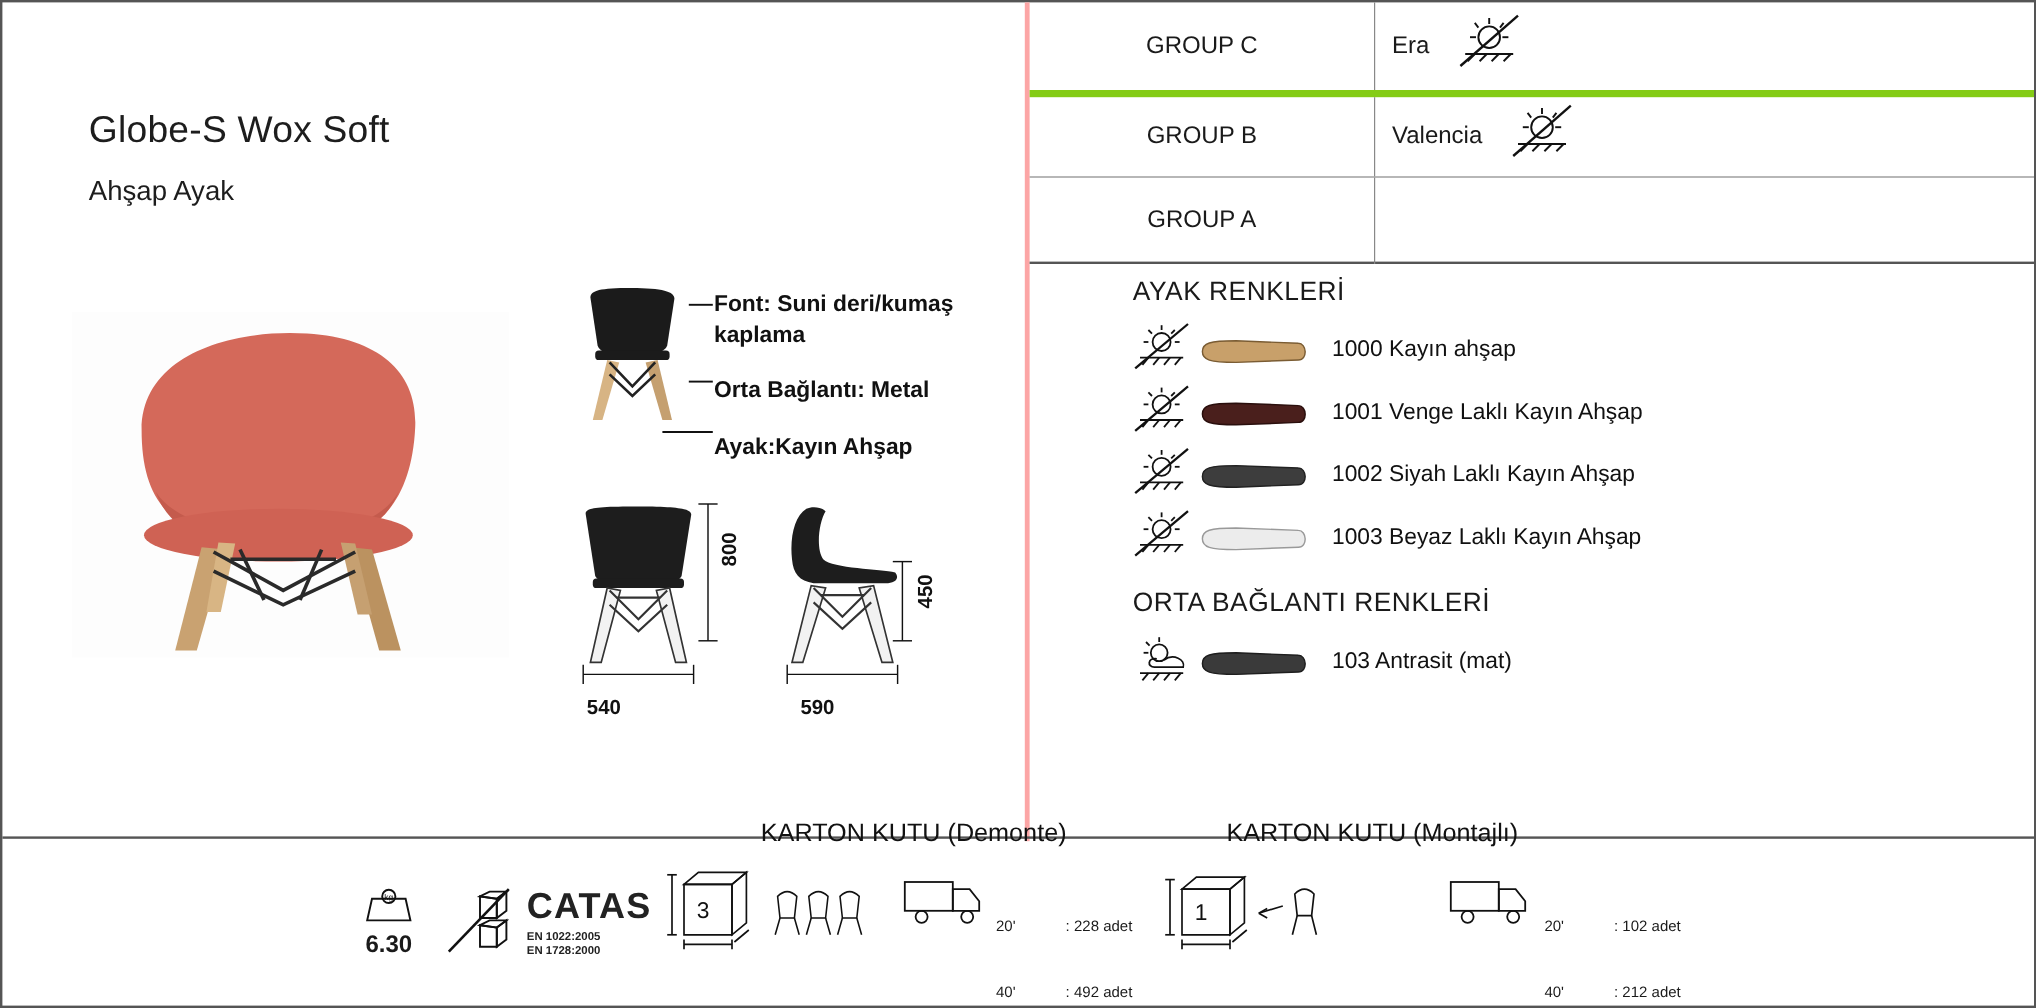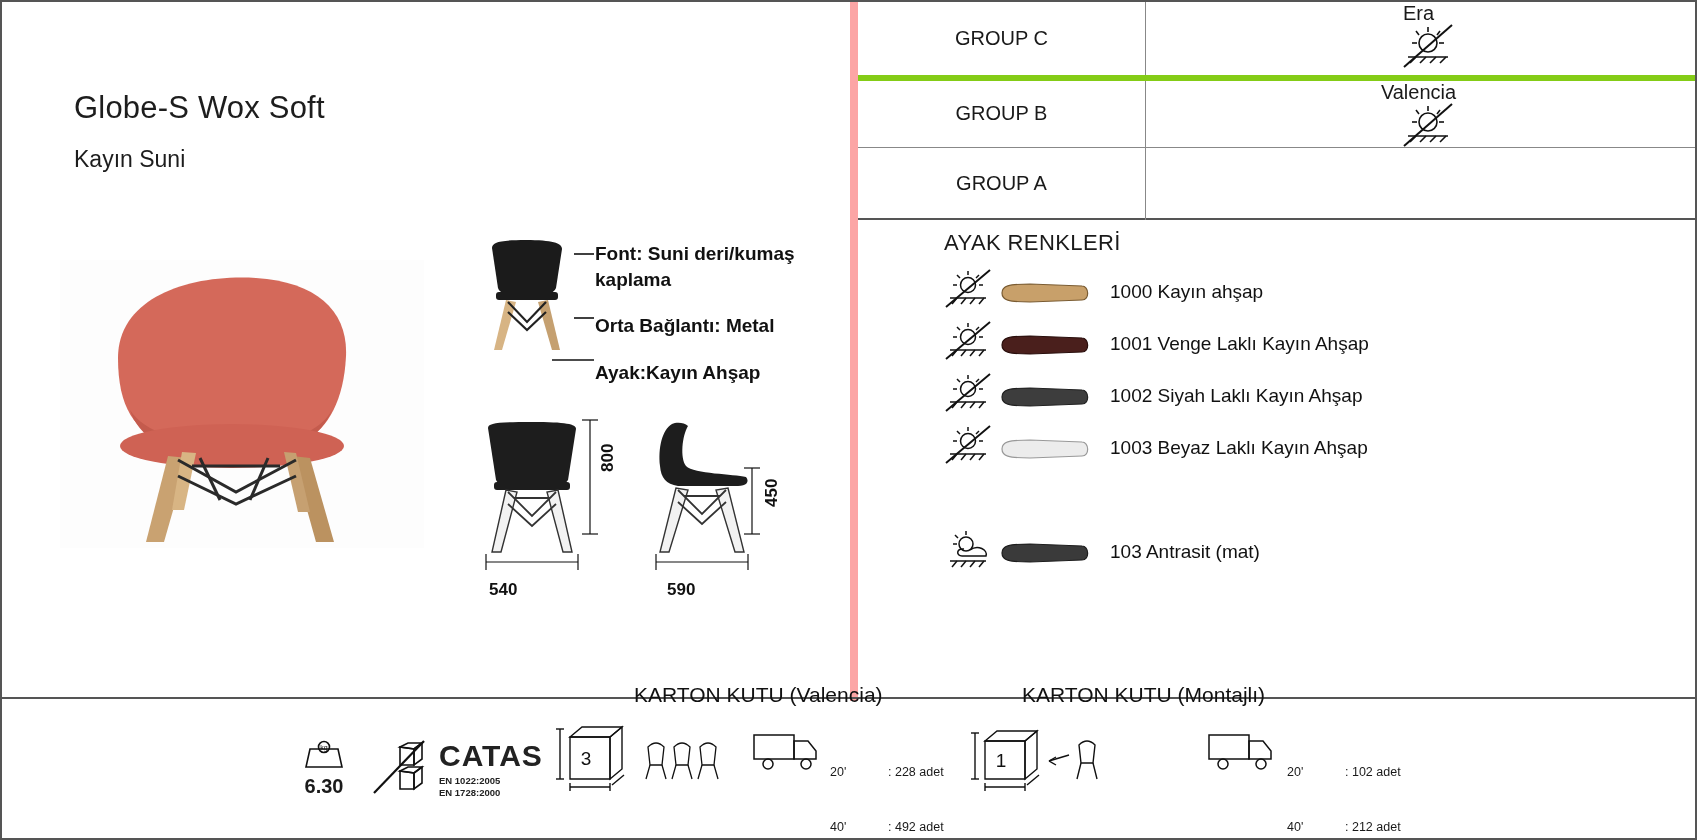--- a/index.html
+++ b/index.html
@@ -11,21 +11,21 @@
     background: #ffffff;
     position: relative;
     overflow: hidden;
   }
   .sheet {
     position: absolute; inset: 0;
     border: 2px solid #555;
   }
   
   .main-row { position:absolute; left:0; top:0; right:0; height:695px; }
-  .left-pane { position:absolute; left:0; top:0; width:856px; height:699px; border-right:8px solid #fca5a5; }
+  .left-pane { position:absolute; left:0; top:0; width:856px; height:699px; border-right:4px solid #fca5a5; }
   .right-pane { position:absolute; left:856px; top:0; right:0; height:695px; }
 
   
   .title { position:absolute; left:72px; top:88px; font-size:31px; letter-spacing:0.2px; color:#1d1d1d; }
   .subtitle { position:absolute; left:72px; top:144px; font-size:23px; color:#1d1d1d; }
 
   
   .photo { position:absolute; left:58px; top:258px; width:364px; height:288px; }
   .photo svg { display:block; }
 
@@ -49,21 +49,21 @@
 
   
   .group-table { position:absolute; left:0; top:0; right:0; height:218px; border-bottom:2px solid #555; }
   .group-row { position:absolute; left:0; right:0; height:72.6px; }
   .group-row.r1 { top:0; }
   .group-row.r2 { top:72.6px; border-top:6px solid #84cc16; }
   .group-row.r3 { top:145.2px; border-top:1px solid #888; }
   .group-cell-a { position:absolute; left:0; top:0; width:288px; height:100%; border-right:1px solid #888;
                   display:flex; align-items:center; justify-content:center; font-size:20px; }
   .group-cell-b { position:absolute; left:288px; top:0; right:0; height:100%;
-                  display:flex; align-items:center; padding-left:14px;flex-direction:column; }
+                  display:flex; align-items:center; padding-left:14px; }
   .group-fab { font-size:20px; margin-right:18px; }
   .sun-icon { display:inline-block; }
 
   
   .legs-title { position:absolute; left:86px; top:228px; font-size:22px; letter-spacing:0.4px; }
   .leg-row { position:absolute; left:82px; height:44px; display:flex; align-items:center; }
   .leg-label { font-size:19px; margin-left:18px; color:#111; }
   .leg-swatch { width:96px; height:22px; }
 
   .mid-title { position:absolute; left:86px; top:487px; font-size:22px; letter-spacing:0.4px; }
@@ -90,21 +90,21 @@
 </head>
 <body>
 
 <div class="sheet">
 
   <div class="main-row">
 
     <div class="left-pane">
 
       <div class="title">Globe-S Wox Soft</div>
-      <div class="subtitle">Kayın Suni</div>
+      <div class="subtitle">Ahşap Ayak</div>
 
       <div class="photo">
         <svg width="364" height="288" viewBox="0 0 364 288">
           <rect x="0" y="0" width="364" height="288" fill="#fdfdfd"></rect>
 
           <path d="M58 98 C58 38 128 14 196 18 C258 22 288 52 286 96 C284 140 268 168 246 180
                    C224 192 150 196 110 184 C74 173 58 146 58 98 Z" fill="#d4695a"></path>
           <path d="M70 150 C86 176 140 190 200 184 C240 180 262 168 272 150
                    C258 186 208 206 152 200 C106 195 78 176 70 150 Z" fill="#c45b4d"></path>
 
@@ -371,20 +371,21 @@
             </svg>
         </span>
         <span class="leg-swatch">
           <svg width="96" height="24" viewBox="0 0 96 24">
               <path d="M6 12 C6 5 12 3 34 3 L86 5 C93 5 94 19 86 19 L34 21 C12 21 6 19 6 12 Z" fill="#ececec" stroke="#999" stroke-width="1.2"></path>
             </svg>
         </span>
         <span class="leg-label">1003 Beyaz Laklı Kayın Ahşap</span>
       </div>
 
+      <div class="mid-title">ORTA BAĞLANTI RENKLERİ</div>
       <div class="mid-row">
         <span>
           <svg width="56" height="40" viewBox="0 0 56 40">
               <g stroke="#111" stroke-width="1.5" fill="none">
             <circle cx="26" cy="14" r="7"></circle>
             <line x1="26" y1="1" x2="26" y2="5"></line>
                 <line x1="15" y1="5" x2="18" y2="8"></line>
             <line x1="13" y1="14" x2="17" y2="14"></line>
             <path d="M30 20 C38 14 48 20 46 26 L22 26 C16 26 16 18 24 19"></path>
             <path d="M10 31 L46 31"></path>
@@ -430,21 +431,21 @@
     </svg>
 
     <div class="catas">
       <div class="word">CATAS</div>
       <div class="norm">
         <div>EN 1022:2005</div>
         <div>EN 1728:2000</div>
       </div>
     </div>
 
-    <div class="pack-title pt1">KARTON KUTU (Valencia)</div>
+    <div class="pack-title pt1">KARTON KUTU (Demonte)</div>
     <div class="pack-group pg1">
       <svg width="300" height="80" viewBox="0 0 300 80">
 
         <g stroke="#111" stroke-width="1.4" fill="none">
           <path d="M28 20 L28 62 L68 62 L68 20 Z"></path>
           <path d="M28 20 L40 10 L80 10 L68 20 Z"></path>
           <path d="M68 20 L80 10 L80 52 L68 62 Z"></path>
 
           <line x1="18" y1="12" x2="18" y2="62"></line>
           <line x1="14" y1="12" x2="22" y2="12"></line>

